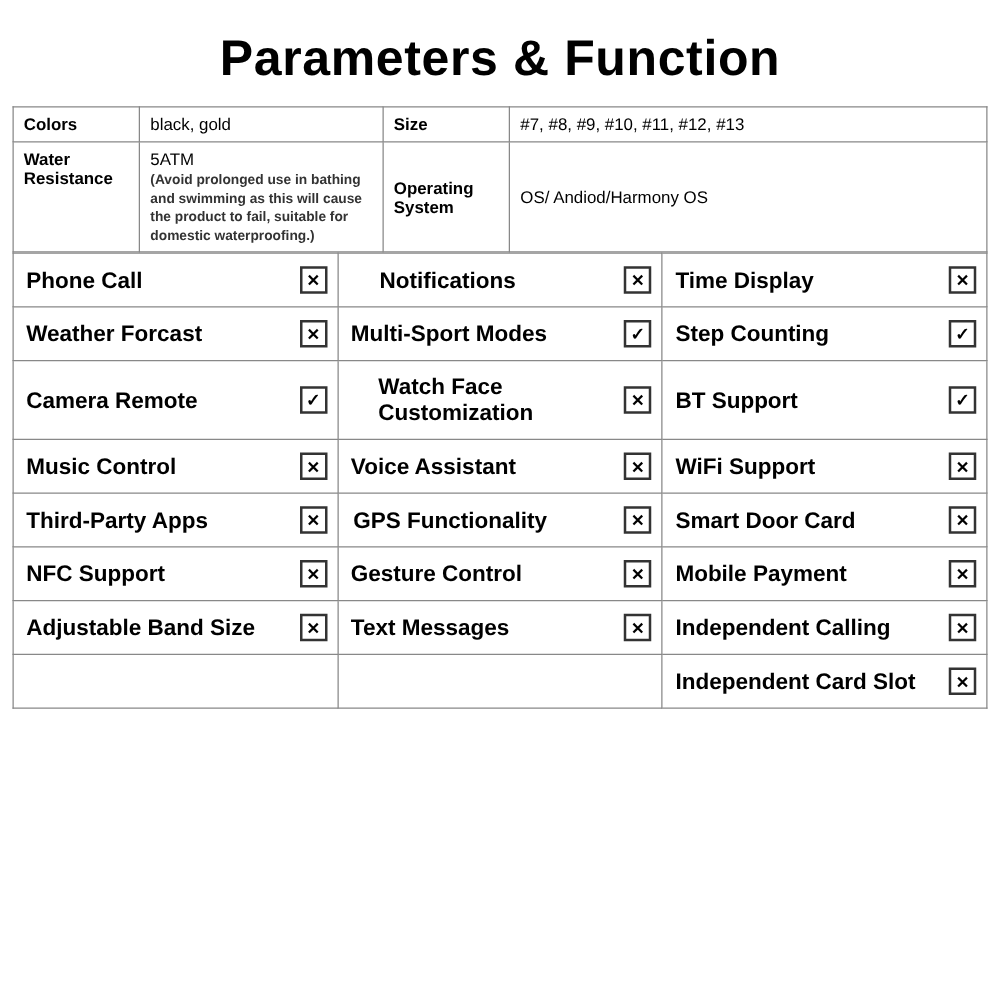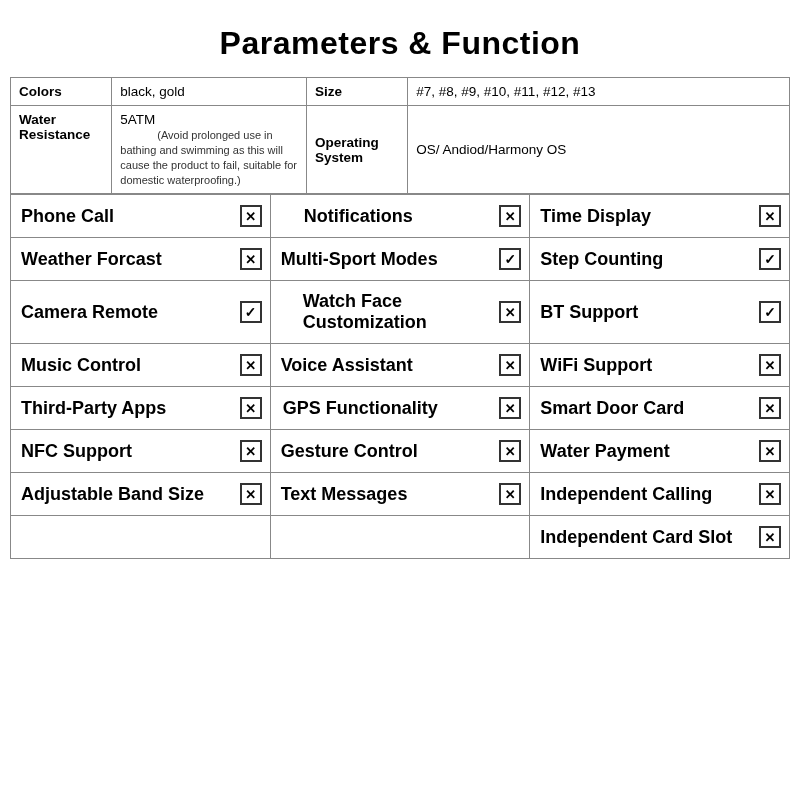--- a/index.html
+++ b/index.html
@@ -5,21 +5,21 @@
     * { box-sizing: border-box; margin: 0; padding: 0; }
     body {
       font-family: Arial, sans-serif;
       background: #fff;
       width: 800px;
       min-height: 800px;
       padding: 10px;
     }
     h1 {
       text-align: center;
-      font-size: 32px;
+      font-size: 40px;
       font-weight: 900;
       padding: 15px 0 15px 0;
       letter-spacing: 0.5px;
     }
     .params-table {
       width: 100%;
       border-collapse: collapse;
       border: 1.5px solid #222;
     }
     .params-table td {
@@ -67,22 +67,21 @@
       font-weight: bold;
     }
     .checkbox.checked-v::after {
       content: '✓';
       font-size: 14px;
       font-weight: bold;
     }
     .water-note {
       font-size: 11px;
       color: #333;
-      font-weight: normal;
-      margin-left: 37px;
+      font-weight: bold;
     }
     .bold-label {
       font-weight: bold;
     }
   </style>
 </head>
 <body>
 
 <h1>Parameters &amp; Function</h1>
 
@@ -225,21 +224,21 @@
           </div>
         </td>
         <td style="width: 33.33%;">
           <div class="feature-cell">
             <span class="feature-label">Gesture Control</span>
             <span class="checkbox checked-x"></span>
           </div>
         </td>
         <td style="width: 33.33%;">
           <div class="feature-cell">
-            <span class="feature-label">Water Payment</span>
+            <span class="feature-label">Mobile Payment</span>
             <span class="checkbox checked-x"></span>
           </div>
         </td>
       </tr>
       <tr>
         <td style="width: 33.33%;">
           <div class="feature-cell">
             <span class="feature-label">Adjustable Band Size</span>
             <span class="checkbox checked-x"></span>
           </div>

